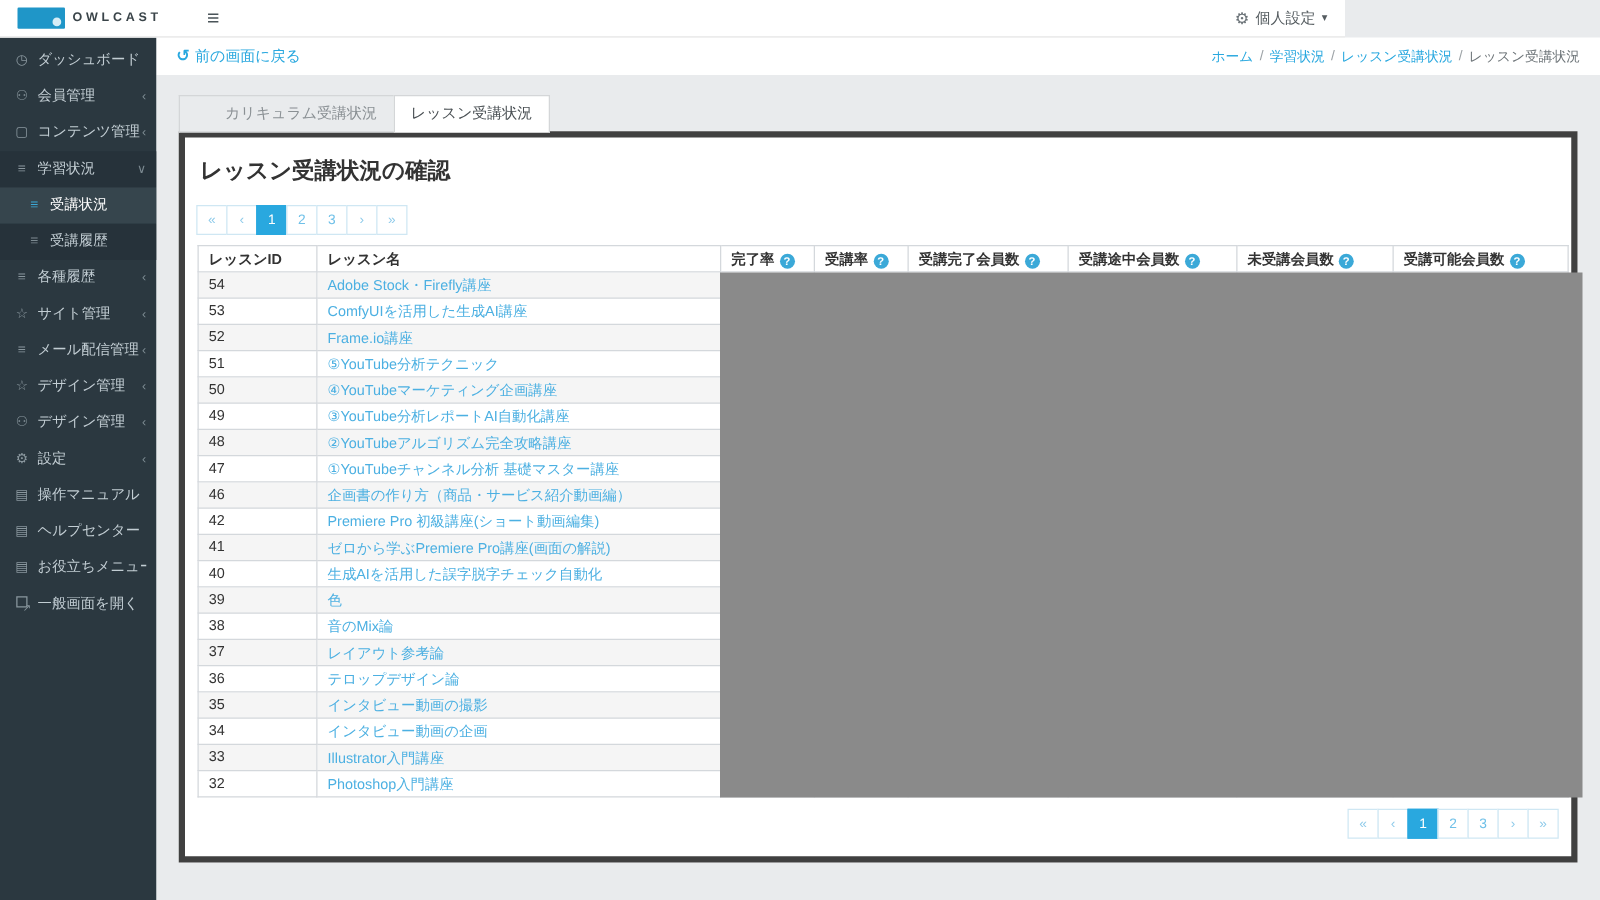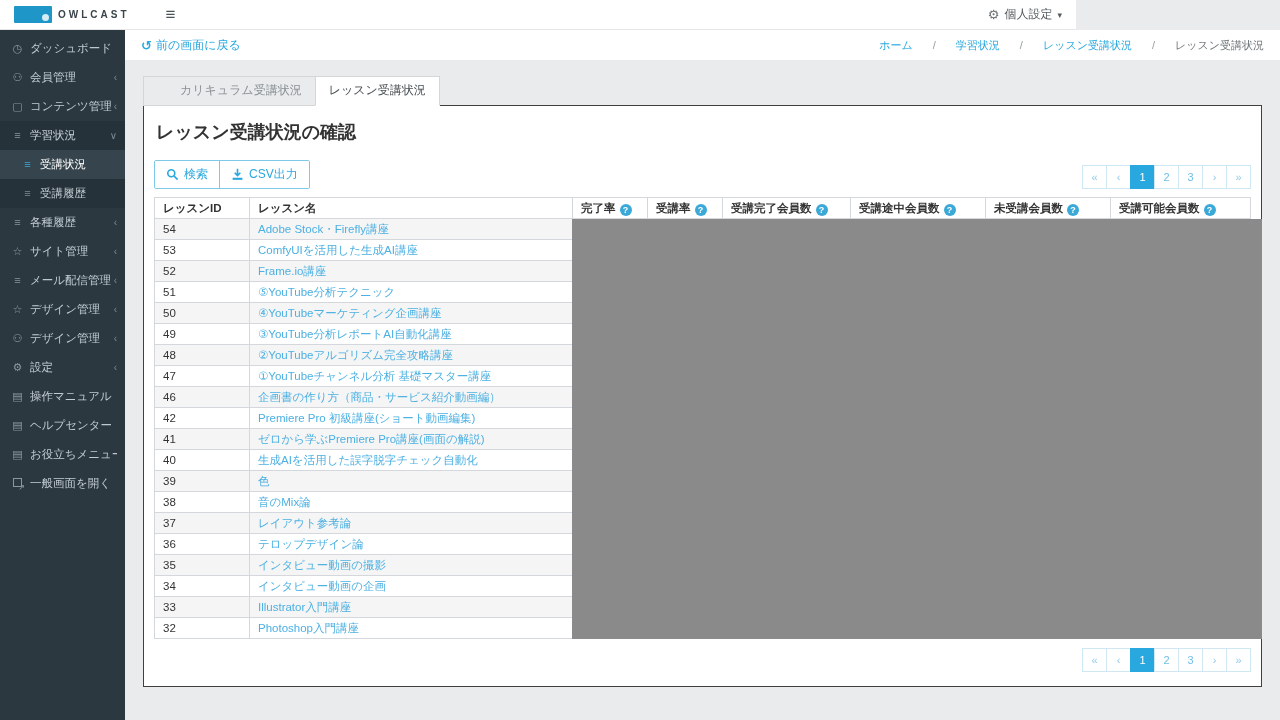--- a/index.html
+++ b/index.html
@@ -36,31 +36,31 @@
   .ext-box { display:inline-block; width:9px; height:9px; border:1px solid #8a979e;
     position:relative; margin-right:0; }
   .ext-box::after { content:"\2197"; position:absolute; top:-6px; right:-4px; font-size:8px; color:#8a979e; }
 
   
   .main { position:absolute; left:125px; top:30px; right:0; bottom:0; background:#e9ebed; }
   .subheader { height:30px; background:#ffffff; display:flex; align-items:center;
     justify-content:space-between; padding:0 16px; }
   .backlink { font-size:12px; color:#29a8df; cursor:pointer; display:flex; align-items:center; gap:4px; }
   .backlink .undo { font-weight:bold; font-size:13px; }
-  .breadcrumb { font-size:11px; color:#9aa0a4; display:flex; gap:20px; align-items:center; }
+  .breadcrumb { font-size:11px; color:#9aa0a4; display:flex; gap:5px; align-items:center; }
   .breadcrumb a { color:#29a8df; text-decoration:none; cursor:pointer; }
   .breadcrumb .cur { color:#6f767a; }
 
   .content { padding:16px 18px 0 18px; }
   .tabs { display:flex; position:relative; z-index:2; margin-bottom:-1px; }
   .tab { font-size:12px; padding:5px 13px 6px; border:1px solid #d4d6d8; cursor:pointer; }
   .tab.inactive { color:#8a9094; background:#e9ebed; border-right:none;padding-left:36px; }
   .tab.active { color:#4a5054; background:#ffffff; border-bottom:1px solid #ffffff; }
 
-  .card { background:#ffffff; border:1px solid #404040; padding:12px 10px 14px; position:relative; z-index:1; }
+  .card { background:#ffffff; border:5px solid #404040; padding:12px 10px 14px; position:relative; z-index:1; }
   .page-title { font-size:18px; font-weight:bold; color:#333; margin:2px 2px 16px; }
 
   .toolbar { display:flex; justify-content:space-between; align-items:flex-end; margin-bottom:8px; }
   .btn-group { display:inline-flex; border:1px solid #7fc8e8; border-radius:2px; overflow:hidden; }
   .btn { background:#fff; color:#29a8df; font-size:12px; padding:5px 11px; display:flex;
     align-items:center; gap:5px; cursor:pointer; border:none; font-family:inherit; }
   .btn + .btn { border-left:1px solid #7fc8e8; }
 
   .pagination { display:flex; }
   .pg { min-width:25px; height:24px; border:1px solid #cfe7f3; margin-left:-1px; background:#fff;
@@ -197,36 +197,20 @@
   <div class="content">
     <div class="tabs" id="tabs">
         <div class="tab inactive">カリキュラム受講状況</div>
         <div class="tab active">レッスン受講状況</div>
       </div>
 
     <div class="card">
       <div class="page-title">レッスン受講状況の確認</div>
 
       <div class="toolbar">
-        <div class="btn-group">
-          <button class="btn">
-            <svg width="13" height="13" viewBox="0 0 16 16">
-              <circle cx="6.5" cy="6.5" r="4.3" fill="none" stroke="#29a8df" stroke-width="2"></circle>
-              <line x1="10" y1="10" x2="14.3" y2="14.3" stroke="#29a8df" stroke-width="2"></line>
-            </svg>
-            <span>検索</span>
-          </button>
-          <button class="btn">
-            <svg width="13" height="13" viewBox="0 0 16 16">
-              <path d="M8 1v8M4.5 5.8L8 9.3 11.5 5.8" stroke="#29a8df" stroke-width="2" fill="none"></path>
-              <rect x="2" y="12" width="12" height="2.6" fill="#29a8df"></rect>
-            </svg>
-            <span>CSV出力</span>
-          </button>
-        </div>
         <div class="pagination" id="pag-top">
             <span class="pg">«</span>
             <span class="pg">‹</span>
             <span class="pg num active">1</span>
             <span class="pg num">2</span>
             <span class="pg num">3</span>
             <span class="pg">›</span>
             <span class="pg">»</span>
           </div>
       </div>

